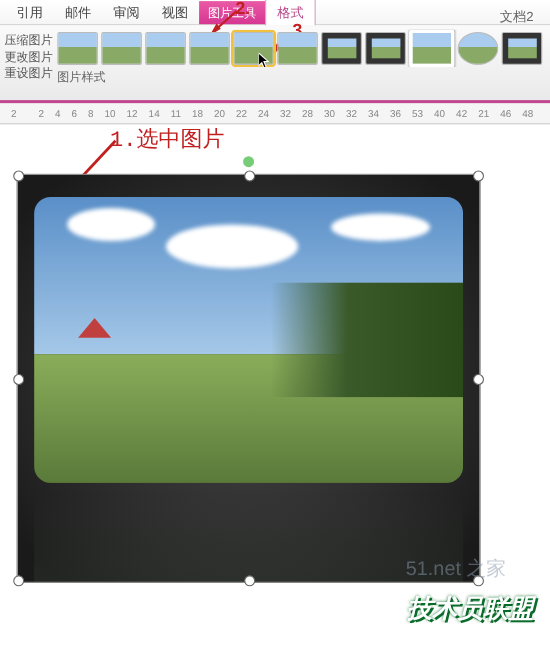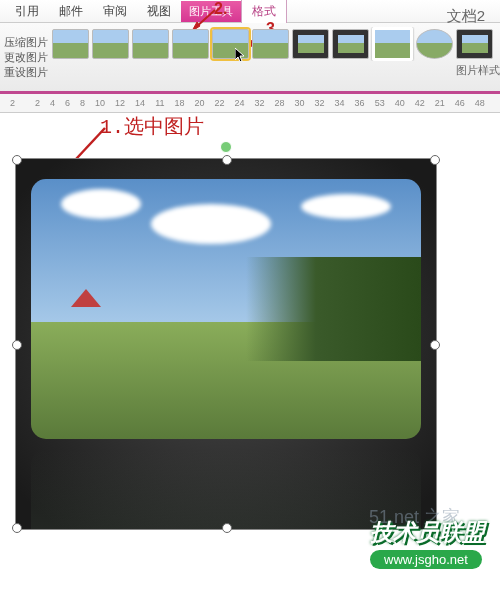--- a/index.html
+++ b/index.html
@@ -3,47 +3,47 @@
 <meta charset="utf-8">
 <style>
 body{margin:0;font-family:"Microsoft YaHei",sans-serif;font-size:12px;background:#fff;width:500px;height:589px;overflow:hidden;position:relative}
 .tabs{display:flex;align-items:center;height:22px;background:linear-gradient(#fff,#f5f5f5);border-bottom:1px solid #ccc;padding-left:5px}
 .tab{padding:17px 10px;color:#444;cursor:pointer}
 .tool-group{display:flex;align-items:center;height:22px}
 .tool-label{background:linear-gradient(#e95aa5,#d63792);color:#fff;padding:3px 8px;font-size:11px}
 .tool-tab{padding:3px 10px;color:#b84487;background:#fce5f0}
 .tool-tab.active{background:#fff;border:1px solid #d0a0c0;border-bottom:none}
 .ribbon{display:flex;background:linear-gradient(#fafafa,#eaeaea);border-bottom:3px solid #c04890;padding:4px 0;height:60px}
-.side-labels{display:flex;flex-direction:column;justify-content:center;padding:2px 4px;font-size:11px;color:#555}
+.side-labels{display:flex;flex-direction:column;justify-content:flex-start;padding:2px 4px;font-size:11px;color:#555}
 .styles{display:flex;gap:3px;align-items:center;flex-wrap:nowrap;overflow:hidden}
 .style-thumb{width:35px;height:28px;border:1px solid #bbb;background:linear-gradient(to bottom,#aaccee 0%,#aaccee 45%,#88aa66 45%,#88aa66 100%);cursor:pointer;position:relative;border-radius:2px}
 .style-thumb.hover{outline:2px solid #f0c040;background-color:#fff8e0}
 .style-thumb.dark{background:#333;display:flex;align-items:center;justify-content:center}
 .style-thumb.dark::after{content:"";width:26px;height:18px;background:linear-gradient(to bottom,#aaccee 0%,#aaccee 45%,#88aa66 45%,#88aa66 100%)}
 .style-thumb.oval{border-radius:50%}
-.style-label{text-align:right;font-size:11px;color:#666;padding-top:2px}
+.style-label{text-align:left;font-size:11px;color:#666;padding-top:2px}
 .ruler{height:18px;background:#f5f5f5;border-bottom:1px solid #ccc;font-size:9px;color:#888;display:flex;align-items:center;padding-left:10px;gap:10px;white-space:nowrap;overflow:hidden}
 .canvas{position:relative;padding:20px 15px}
 .annot{position:absolute;font-family:Liberation Mono, monospace;font-size:20px;color:#c02020}
 .arrow{position:absolute;stroke:#c02020;fill:#c02020}
 .pic-frame{position:relative;margin-top:25px;width:420px;height:370px;background:radial-gradient(ellipse at center,#4a4a4a 0%,#1a1a1a 90%);border:1px solid #888}
 .pic{position:absolute;top:20px;left:15px;width:390px;height:260px;border-radius:15px;overflow:hidden}
 .sky{height:55%;background:linear-gradient(#5a8fc8,#a5c8e8)}
 .cloud{position:absolute;background:#fff;border-radius:50%;filter:blur(2px)}
 .ground{height:45%;background:linear-gradient(#8aad5a,#5a7a3a)}
 .trees{position:absolute;right:0;top:30%;width:45%;height:40%;background:linear-gradient(90deg,transparent,#3a5a2a 40%,#2a4a1a)}
 .house{position:absolute;left:40px;bottom:48%;width:30px;height:25px}
 .roof{width:0;height:0;border-left:15px solid transparent;border-right:15px solid transparent;border-bottom:18px solid #c04040}
 .reflect{position:absolute;bottom:0;left:15px;width:390px;height:80px;background:linear-gradient(to bottom,rgba(100,130,100,.3),transparent);transform:scaleY(-1);border-radius:0 0 15px 15px;opacity:.4}
 .handle{position:absolute;width:8px;height:8px;background:#fff;border:1px solid #666;border-radius:50%}
 .rot-handle{position:absolute;width:10px;height:10px;background:#7c7;border:1px solid #fff;border-radius:50%;left:50%;top:-18px;transform:translateX(-50%)}
 .watermark{position:absolute;right:15px;bottom:20px}
 .wm-txt{font-size:23px;font-weight:bold;color:#fff;text-shadow:0 0 3px #0a6b2a,2px 2px 0 #0a6b2a;font-style:italic}
 .wm-url{background:#2aa84a;color:#fff;padding:2px 14px;border-radius:12px;font-size:13px;display:inline-block;margin-top:2px}
-.docname{position:absolute;top:7px;right:15px;font-size:15px;color:#666}
+.docname{position:absolute;top:7px;right:15px;font-size:12px;color:#666}
 .callout{position:absolute;font-size:16px;color:#c02020;font-weight:bold}
 .cursor{position:absolute;width:12px;height:16px;pointer-events:none}
 .faint{position:absolute;right:40px;bottom:60px;color:#8899aa;font-size:18px;opacity:.5}
 </style>
 </head>
 <body>
 
 <div class="docname">文档2</div>
 
 <div class="tabs">
@@ -155,14 +155,13 @@
     <div class="handle" style="bottom:-4px;left:-4px"></div>
     <div class="handle" style="bottom:-4px;left:50%;margin-left:-4px"></div>
     <div class="handle" style="bottom:-4px;right:-4px"></div>
   </div>
 </div>
 
 <div class="faint">51.net
 之家</div>
 <div class="watermark">
   <div class="wm-txt">技术员联盟</div>
-  <div class="wm-url">www.jsgho.net</div>
 </div>
 
 </body></html>

